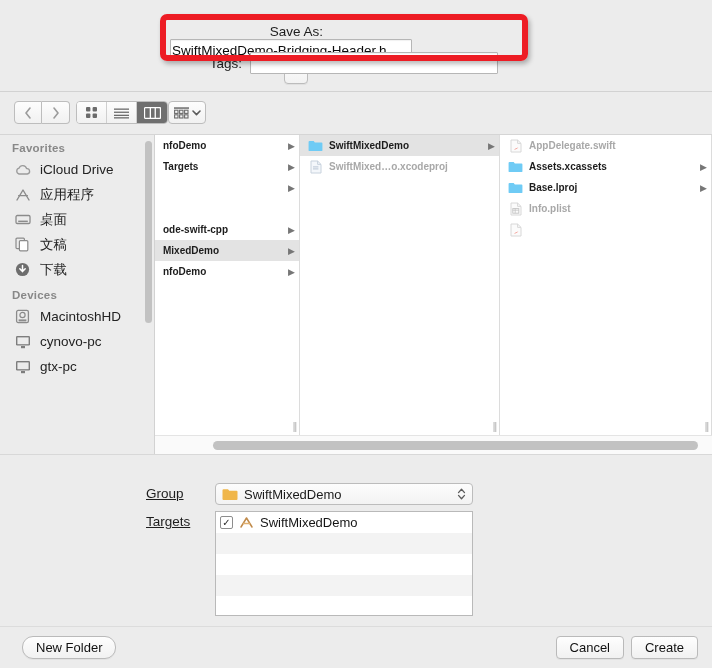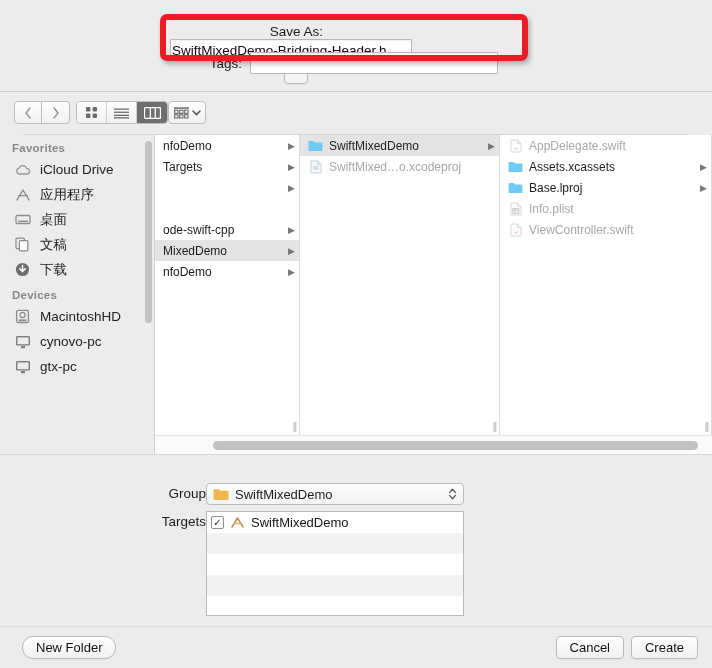--- a/index.html
+++ b/index.html
@@ -74,55 +74,55 @@
   .path-popup .label { font-size:13px; color:#1a1a1a; margin-left:6px; flex:1;
     overflow:hidden; white-space:nowrap; }
 
   .search-field { position:absolute; left:472px; top:102px; width:228px; height:22px;
     background:#fff; border:1px solid #cfcfcf; border-radius:11px;
     display:flex; align-items:center; justify-content:center; gap:6px; }
   .search-placeholder { font-size:13px; color:#aeaeae; }
 
   
   .browser { position:absolute; left:0; top:134px; width:712px; height:320px;
-    background:#fff; border-top:1px solid #d5d5d5;border-radius:28px; }
+    background:#fff; border-top:1px solid #d5d5d5; }
 
   .sidebar { position:absolute; left:0; top:0; width:155px; height:320px;
     background:#ececec; border-right:1px solid #d2d2d2; overflow:hidden; }
   .sb-header { font-size:11.5px; color:#888; font-weight:bold; padding:7px 0 3px 12px; letter-spacing:.02em; }
   .sb-item { height:25px; display:flex; align-items:center; padding-left:14px; gap:9px; }
   .sb-item .sb-label { font-size:13.5px; color:#232323; white-space:nowrap; }
   .sb-icon { width:17px; height:17px; display:flex; align-items:center; justify-content:center; flex:none; }
 
   .sidebar-scroll { position:absolute; left:145px; top:6px; width:7px; height:182px;
     background:#c2c2c2; border-radius:4px; }
 
   .columns { position:absolute; left:155px; top:0; right:0; height:300px; display:flex; }
   .col { height:300px; background:#fff; border-right:1px solid #dcdcdc; position:relative; overflow:hidden; }
   #col1 { width:145px; }
   #col2 { width:200px; }
   #col3 { width:212px; }
   .col-row { height:21px; display:flex; align-items:center; padding:0 4px 0 8px; gap:6px; }
   .col-row.selected { background:#e3e3e3; }
-  .col-row .name { font-size:12px; color:#1c1c1c; white-space:nowrap; overflow:hidden; flex:1; }
+  .col-row .name { font-size:10px; color:#1c1c1c; white-space:nowrap; overflow:hidden; flex:1;font-weight:bold; }
   .col-row .name.dim { color:#a8a8a8; }
   .col-row .chev { font-size:9px; color:#767676; flex:none; }
   .col-icon { width:15px; height:15px; flex:none; display:flex; align-items:center; justify-content:center; }
   .grip { position:absolute; bottom:3px; right:3px; font-size:10px; color:#a9a9a9; letter-spacing:-1px; }
 
   .hscroll-track { position:absolute; left:155px; top:300px; width:557px; height:19px;
     background:#fafafa; border-top:1px solid #e4e4e4; }
   .hscroll-thumb { position:absolute; left:58px; top:5px; width:485px; height:9px;
     background:#c2c2c2; border-radius:5px; }
 
   
   .accessory { position:absolute; left:0; top:454px; width:712px; height:172px; background:#ececec;
      border-top:1px solid #d8d8d8; }
   .acc-row { position:absolute; display:flex; align-items:flex-start; }
-  .acc-label { font-size:13.5px; color:#1d1d1d; text-align:right; width:60px; margin-right:0; line-height:22px; }
+  .acc-label { font-size:13.5px; color:#1d1d1d; width:60px; margin-right:9px; line-height:22px;text-decoration:underline; }
   #group-row { left:146px; top:28px; }
   .group-popup { width:258px; height:22px; background:linear-gradient(#fdfdfd,#f3f3f3);
     border:1px solid #bcbcbc; border-radius:4px; display:flex; align-items:center; padding:0 6px; }
   .group-popup .label { font-size:13px; color:#1a1a1a; margin-left:6px; flex:1; }
   #targets-row { left:146px; top:56px; }
   .targets-list { width:258px; height:105px; background:#fff; border:1px solid #b9b9b9; overflow:hidden; }
   .target-row { height:21px; display:flex; align-items:center; gap:6px; padding-left:4px; }
   .target-row.alt { background:#f3f3f3; }
   .checkbox { width:13px; height:13px; background:#fff; border:1px solid #8d8d8d; border-radius:2px;
     display:flex; align-items:center; justify-content:center; flex:none; }
@@ -430,21 +430,20 @@
           <span class="name dim">Info.plist</span>
         </div>
         <div class="col-row">
           <span class="col-icon">
             <svg width="12" height="14" viewBox="0 0 12 14">
                 <path d="M1 1 H7.6 L11 4.4 V13 H1 Z" fill="#fbfbfb" stroke="#d8d8d8" stroke-width="1"></path>
                 <path d="M7.6 1 V4.4 H11" fill="none" stroke="#d8d8d8" stroke-width="1"></path>
                 <path d="M4 10.4 C5.6 9 7.4 9.6 8.4 8 C7.6 9.8 5.4 11 4 10.4 Z" fill="#f0857a"></path>
               </svg>
           </span>
-          <span class="name dim">ViewController.swift</span>
         </div>
         <div class="grip">||</div>
       </div>
     </div>
 
     <div class="hscroll-track">
       <div class="hscroll-thumb"></div>
     </div>
   </div>
 

